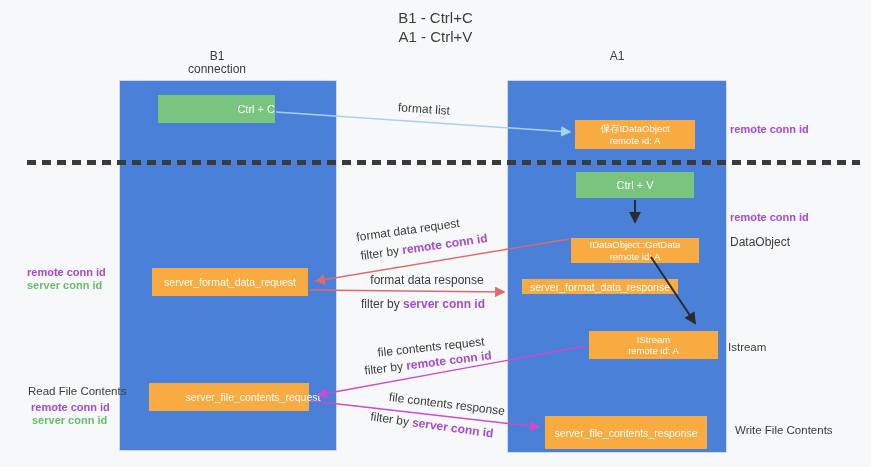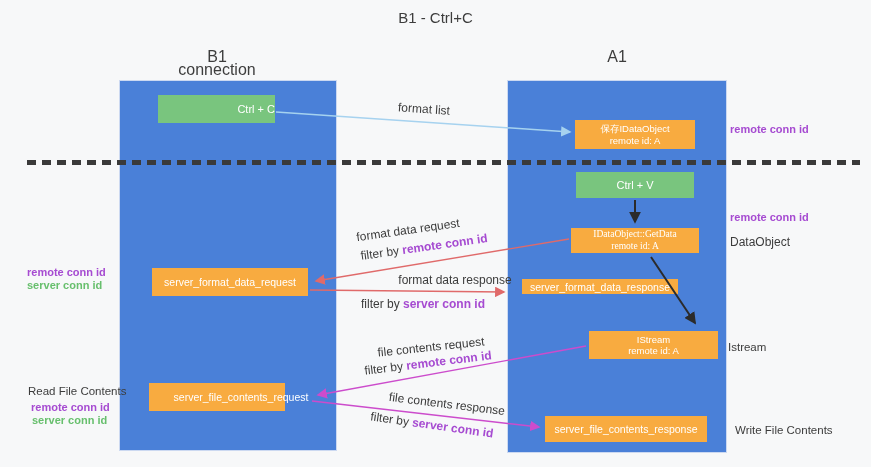--- a/index.html
+++ b/index.html
@@ -7,64 +7,64 @@
     position:relative;width:871px;height:467px;overflow:hidden;
     background:var(--background,#f7f8f9);
     font-family:"Liberation Sans","DejaVu Sans",sans-serif;
     color:#3d3d3d;
     border-radius:24px;
   }
   .abs{position:absolute;}
   
   .title{left:0;top:8px;width:871px;text-align:center;font-size:15px;line-height:19px;color:#3d3d3d;}
   
-  .lane-header{width:200px;text-align:center;font-size:16px;line-height:13px;color:#3d3d3d;}
+  .lane-header{width:200px;text-align:center;font-size:12px;line-height:13px;color:#3d3d3d;}
   .hdr-left{left:117px;top:50px;}
   .hdr-right{left:517px;top:50px;}
   
   .lane{background:var(--column-blue,#4a80d8);border:1px solid #ccd9f1;box-sizing:border-box;}
   .lane-left{left:119px;top:80px;width:218px;height:371px;}
   .lane-right{left:507px;top:80px;width:220px;height:373px;}
   
   .dash-line{left:27px;top:160px;width:833px;height:5px;
     background:repeating-linear-gradient(to right,var(--dash-color,#3a3a3a) 0 9px,transparent 9px 15px);}
   
   .node{display:flex;flex-direction:column;align-items:center;justify-content:center;
     color:#fff;text-align:center;white-space:nowrap;z-index:2;box-sizing:border-box;}
   .green{background:var(--box-green,#79c57e);}
   .orange{background:var(--box-orange,#f8ab40);}
   .one-line{font-size:10.5px;text-align:right;}
   .two-line{font-size:9.5px;line-height:11.5px;}
   .n-ctrl-c{left:158px;top:95px;width:117px;height:28px;font-size:11px;align-items:flex-end;}
   .n-save-ido{left:575px;top:120px;width:120px;height:29px;}
   .n-ctrl-v{left:576px;top:172px;width:118px;height:26px;font-size:11px;}
-  .n-getdata{left:571px;top:228px;width:128px;height:25px;font-family:Liberation Serif, serif;}
+  .n-getdata{left:571px;top:238px;width:128px;height:25px;}
   .n-fmt-req{left:152px;top:268px;width:156px;height:28px;}
   .n-fmt-res{left:522px;top:279px;width:156px;height:15px;}
   .n-istream{left:589px;top:331px;width:129px;height:28px;}
-  .n-file-req{left:149px;top:383px;width:136px;height:28px;padding-left:48px;}
-  .n-file-res{left:545px;top:416px;width:162px;height:26px;}
+  .n-file-req{left:149px;top:383px;width:160px;height:28px;padding-left:48px;}
+  .n-file-res{left:545px;top:416px;width:162px;height:33px;}
   
   #arrows{left:0;top:0;width:871px;height:467px;z-index:3;pointer-events:none;}
   .st-lblue{stroke:var(--arrow-light-blue,#a6d2ef);stroke-width:1.5;fill:none;}
   .st-red{stroke:var(--arrow-red,#e06a6a);stroke-width:1.4;fill:none;}
   .st-mag{stroke:var(--arrow-magenta,#cc4ccc);stroke-width:1.4;fill:none;}
   .st-black{stroke:var(--arrow-black,#2b2b2b);stroke-width:2;fill:none;}
   .f-lblue{fill:var(--arrow-light-blue,#a6d2ef);}
   .f-red{fill:var(--arrow-red,#e06a6a);}
   .f-mag{fill:var(--arrow-magenta,#cc4ccc);}
   .f-black{fill:var(--arrow-black,#2b2b2b);}
   
   .msg{z-index:4;font-size:12px;color:#3c3c3c;white-space:nowrap;transform-origin:center;}
   .purple{color:var(--label-purple,#a64bd1);font-weight:bold;}
   .greentxt{color:var(--label-green,#67bf6d);font-weight:bold;}
   .m-format-list{left:424px;top:109px;transform:translate(-50%,-50%) rotate(4deg);}
   .m-fdr1{left:408px;top:230px;transform:translate(-50%,-50%) rotate(-8deg);}
   .m-fdr2{left:424px;top:247px;transform:translate(-50%,-50%) rotate(-8deg);}
-  .m-fds1{left:427px;top:280px;transform:translate(-50%,-50%);margin-left:28px;}
+  .m-fds1{left:427px;top:280px;transform:translate(-50%,-50%);}
   .m-fds2{left:423px;top:304px;transform:translate(-50%,-50%);}
   .m-fcr1{left:431px;top:347px;transform:translate(-50%,-50%) rotate(-6deg);}
   .m-fcr2{left:428px;top:363px;transform:translate(-50%,-50%) rotate(-7deg);}
   .m-fcs1{left:447px;top:404px;transform:translate(-50%,-50%) rotate(7deg);}
   .m-fcs2{left:432px;top:425px;transform:translate(-50%,-50%) rotate(8deg);}
   
   .side{z-index:4;font-size:11px;white-space:nowrap;}
   .a-l-remote1{left:27px;top:266px;}
   .a-l-server1{left:27px;top:279px;}
   .a-l-read{left:28px;top:385px;font-size:11.5px;color:#3c3c3c;}
@@ -76,20 +76,21 @@
   .a-r-istream{left:728px;top:341px;font-size:11.5px;color:#3c3c3c;}
   .a-r-write{left:735px;top:424px;font-size:11.5px;color:#3c3c3c;}
 </style>
 </head>
 <body>
 
 <div id="canvas">
 
   <div class="abs title">
     <div>B1 - Ctrl+C</div>
+    <div>A1 - Ctrl+V</div>
   </div>
 
   <div class="abs lane-header hdr-left">
     <div>B1</div>
     <div>connection</div>
   </div>
   <div class="abs lane-header hdr-right">
     <div>A1</div>
   </div>
 

